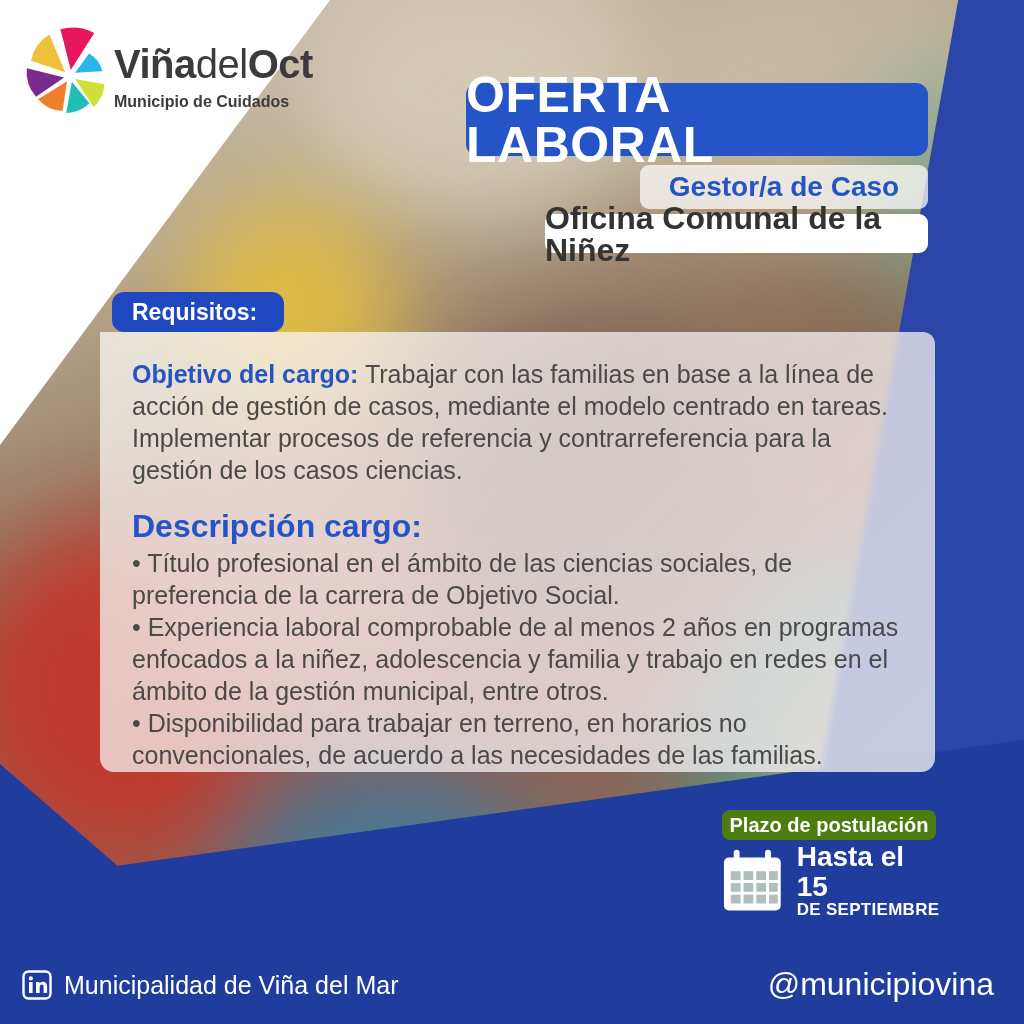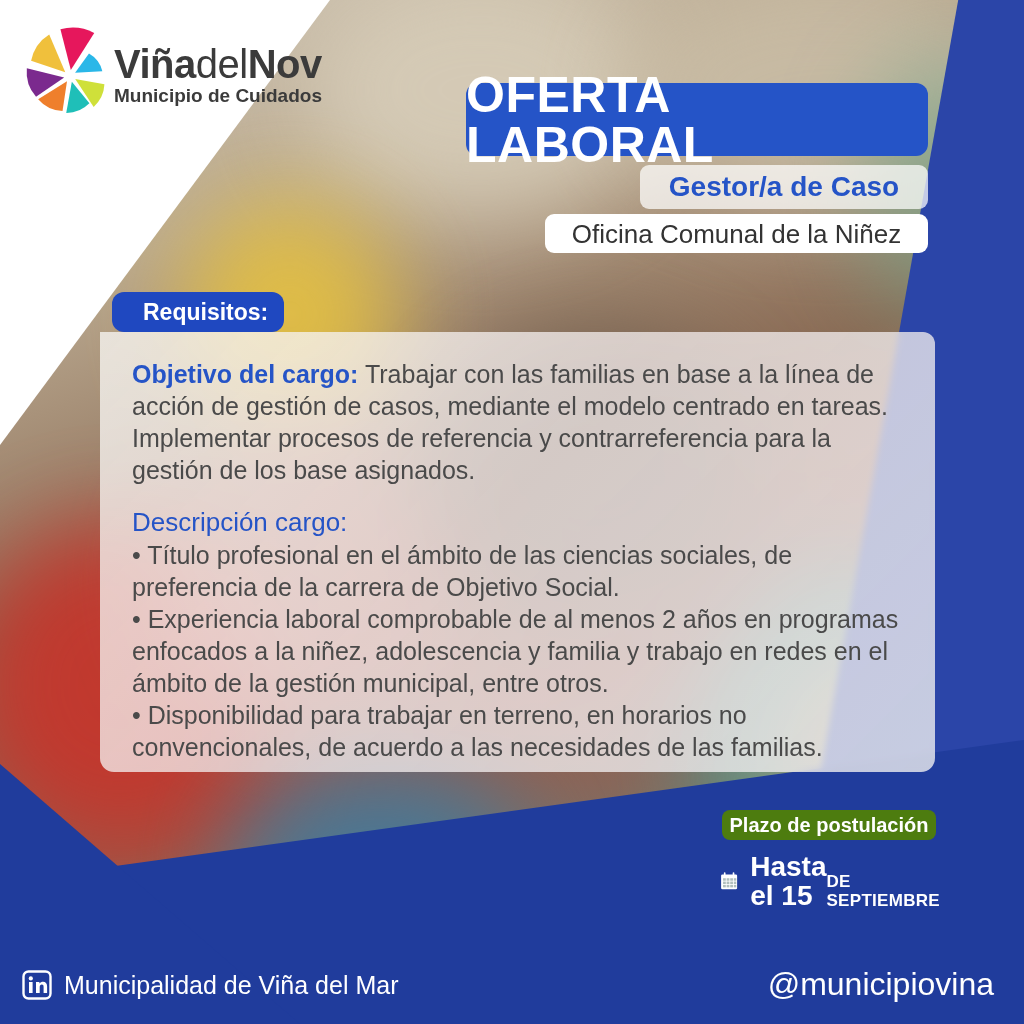--- a/index.html
+++ b/index.html
@@ -24,66 +24,66 @@
     clip-path:polygon(0 188px, 1024px 46px, 1024px 330px, 0 330px); }
   .wedge-blue-bl { bottom:0; left:0; width:360px; height:360px; background:#203c9c;
     clip-path:polygon(0 100px, 300px 360px, 0 360px); }
 
   
   .logo { position:absolute; top:20px; left:18px; width:276px; height:112px; }
   .logo-mark { position:absolute; left:0; top:4px; width:104px; height:104px; }
   .logo-text { position:absolute; left:96px; top:24px; }
   .logo-name { font-size:40px; font-weight:700; color:#3b3b3b; letter-spacing:-0.5px; line-height:1; white-space:nowrap; }
   .logo-name .thin { font-weight:400; }
-  .logo-sub { font-size:19px; font-weight:600; color:#3b3b3b; line-height:1.1; margin-top:2px; white-space:nowrap; }
+  .logo-sub { font-size:16px; font-weight:600; color:#3b3b3b; line-height:1.1; margin-top:9px; white-space:nowrap; }
 
   
   .hdr-oferta { position:absolute; top:83px; left:466px; width:462px; height:73px;
     background:#2554c7; border-radius:12px; display:flex; align-items:center; justify-content:center; }
   .hdr-oferta span { color:#fff; font-size:50px; font-weight:700; letter-spacing:.5px; line-height:1; }
 
   .hdr-role { position:absolute; top:165px; left:640px; width:288px; height:44px;
     background:rgba(255,255,255,.72); border-radius:9px; display:flex; align-items:center; justify-content:center; }
   .hdr-role span { color:#2554c7; font-size:28px; font-weight:700; line-height:1; }
 
   .hdr-office { position:absolute; top:214px; left:545px; width:383px; height:39px;
     background:#fff; border-radius:9px; display:flex; align-items:center; justify-content:center; }
-  .hdr-office span { color:#333; font-size:26px; font-weight:400; line-height:1; }
+  .hdr-office span { color:#333; font-size:32px; font-weight:700; line-height:1; }
 
   
   .req-badge { position:absolute; top:292px; left:112px; width:172px; height:40px;
-    background:#1f48c0; border-radius:12px; display:flex; align-items:center; padding-left:31px; }
+    background:#1f48c0; border-radius:12px; display:flex; align-items:center; padding-left:20px; }
   .req-badge span { color:#fff; font-size:23px; font-weight:700; line-height:1; }
 
   .card { position:absolute; top:332px; left:100px; width:835px; height:440px;
     background:linear-gradient(135deg,rgba(246,244,240,.80),rgba(243,236,236,.76) 45%,rgba(238,238,240,.80));
     border-radius:0 12px 14px 14px; padding:26px 30px 0 32px; backdrop-filter:blur(3px); }
   .card p { color:#4a4a4a; font-size:25px; line-height:1.28; }
   .card .lead { color:#2554c7; font-weight:700; }
   .p-obj { margin-bottom:20px; }
-  .h-desc { color:#2554c7; font-size:26px; font-weight:400; line-height:1.28; }
+  .h-desc { color:#2554c7; font-size:32px; font-weight:700; line-height:1.28; }
   .bullets { color:#4a4a4a; font-size:25px; line-height:1.28; }
 
   
   .contact { position:absolute; top:808px; left:322px; width:388px; }
   .c-top { background:#fff; border-radius:10px 10px 0 0; height:35px;
     display:flex; align-items:center; justify-content:center; gap:9px; }
   .c-top span { color:#1f48c0; font-size:22px; font-weight:700; line-height:1; }
   .c-mail { background:#1f48c0; height:34px; display:flex; align-items:center; justify-content:center; }
   .c-mail span { color:#fff; font-size:21px; font-weight:400; line-height:1; }
   .c-bot { background:#fff; border-radius:0 0 10px 10px; height:36px;
     display:flex; align-items:center; justify-content:center; }
   .c-bot span { color:#1f48c0; font-size:22px; font-weight:700; line-height:1; }
 
   
   .plazo-badge { position:absolute; top:810px; left:722px; width:214px; height:30px;
     background:#4d7c0f; border-radius:8px; display:flex; align-items:center; justify-content:center; }
   .plazo-badge span { color:#fff; font-size:20px; font-weight:600; line-height:1; }
   .plazo-body { position:absolute; top:846px; left:720px; width:220px; height:70px; display:flex; align-items:center; gap:12px; }
-  .plazo-txt { display:flex; flex-direction:row;align-items:flex-end; }
+  .plazo-txt { display:flex; flex-direction:column; }
   .plazo-main { color:#fff; font-size:28px; font-weight:700; line-height:1.05; }
   .plazo-sub { color:#fff; font-size:17px; font-weight:600; letter-spacing:.3px; line-height:1.1; }
 
   
   .f-left { position:absolute; bottom:24px; left:22px; display:flex; align-items:center; gap:12px; }
   .f-left span { color:#fff; font-size:25px; font-weight:400; line-height:1; }
   .f-right { position:absolute; bottom:24px; right:30px; }
   .f-right span { color:#fff; font-size:32px; font-weight:400; line-height:1; }
 </style>
 </head>
@@ -118,42 +118,42 @@
           <path d="M 0 -6 L 20 -42 A 40 40 0 0 0 -12 -40 Z" fill="#f0c03c" transform="rotate(-52)"></path>
           <path d="M 0 -6 L 18 -40 A 38 38 0 0 0 -12 -38 Z" fill="#7b2a8e" transform="rotate(-104)"></path>
           <path d="M 0 -6 L 16 -36 A 34 34 0 0 0 -11 -34 Z" fill="#ef7f2c" transform="rotate(-150)"></path>
           <path d="M 0 -6 L 15 -34 A 32 32 0 0 0 -10 -32 Z" fill="#1fbfb8" transform="rotate(162)"></path>
           <path d="M 0 -6 L 15 -36 A 33 33 0 0 0 -10 -34 Z" fill="#cfe03a" transform="rotate(120)"></path>
           <path d="M 0 -6 L 13 -30 A 28 28 0 0 0 -9 -28 Z" fill="#2ab7e8" transform="rotate(58)"></path>
         </g>
       </svg>
     </div>
     <div class="logo-text">
-      <div class="logo-name"><span>Viña</span><span class="thin">del</span><span>Nov</span></div>
+      <div class="logo-name"><span>Viña</span><span class="thin">del</span><span>Oct</span></div>
       <div class="logo-sub">Municipio de Cuidados</div>
     </div>
   </div>
 
   <div class="hdr-oferta">
     <span>OFERTA LABORAL</span>
   </div>
   <div class="hdr-role">
     <span>Gestor/a de Caso</span>
   </div>
   <div class="hdr-office">
     <span>Oficina Comunal de la Niñez</span>
   </div>
 
   <div class="req-badge">
     <span>Requisitos:</span>
   </div>
 
   <div class="card">
     <p class="p-obj">
-      <span class="lead">Objetivo del cargo:</span><span> Trabajar con las familias en base a la línea de acción de gestión de casos, mediante el modelo centrado en tareas. Implementar procesos de referencia y contrarreferencia para la gestión de los base asignados.</span>
+      <span class="lead">Objetivo del cargo:</span><span> Trabajar con las familias en base a la línea de acción de gestión de casos, mediante el modelo centrado en tareas. Implementar procesos de referencia y contrarreferencia para la gestión de los casos ciencias.</span>
     </p>
     <div class="h-desc">Descripción cargo:</div>
     <div class="bullets">• Título profesional en el ámbito de las ciencias sociales, de preferencia de la carrera de Objetivo Social.</div>
     <div class="bullets">• Experiencia laboral comprobable de al menos 2 años en programas enfocados a la niñez, adolescencia y familia y trabajo en redes en el ámbito de la gestión municipal, entre otros.</div>
     <div class="bullets">• Disponibilidad para trabajar en terreno, en horarios no convencionales, de acuerdo a las necesidades de las familias.</div>
   </div>
 
 
   <div class="plazo-badge">
     <span>Plazo de postulación</span>

